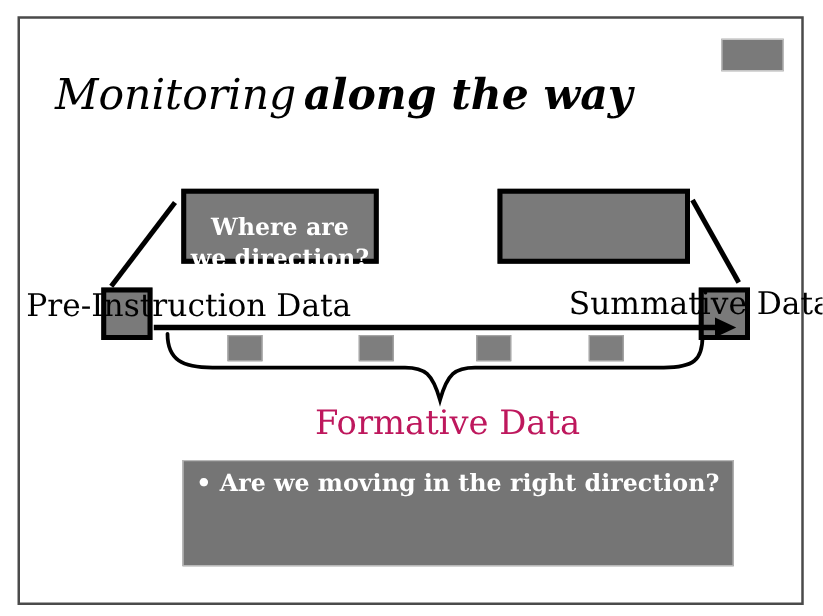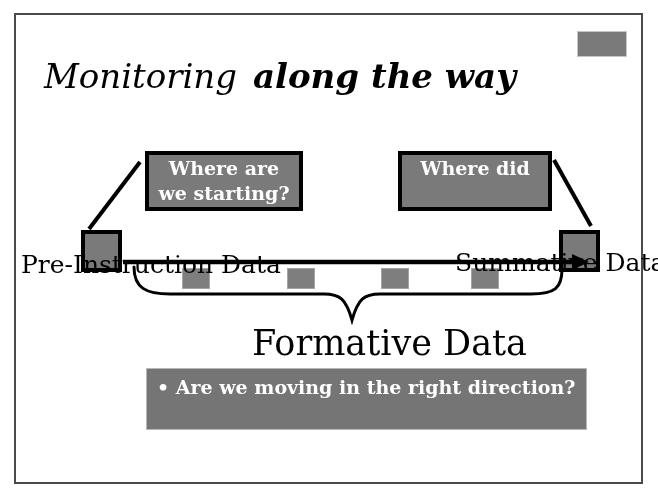--- a/index.html
+++ b/index.html
@@ -14,82 +14,81 @@
   }
   .corner-rect{
     position:absolute; left:577px; top:31px; width:48px; height:24px;
     background:var(--shape-gray,#7a7a7a); border:1px solid #c6c6c6; z-index:1;
   }
   .title{
     position:absolute; left:44px; top:56px; font-size:34px; color:#000;
     white-space:nowrap; z-index:1;
   }
   .title .t-regular{ font-weight:normal;font-style:italic; }
-  .title .t-em{ font-weight:bold; font-style:italic; margin-left:16px;text-align:right; }
+  .title .t-em{ font-weight:bold; font-style:italic; margin-left:6px;text-align:right; }
 
   .callout{
     position:absolute; box-sizing:border-box; width:158px; height:60px;
     background:var(--shape-gray,#7a7a7a); border:4px solid #000;
     color:var(--text-white,#fff); font-weight:bold; font-size:19px;
-    line-height:25px; text-align:center; padding-top:1px; z-index:1;
+    line-height:25px; text-align:center; padding-top:15px; z-index:1;
   }
   #callout-start{ left:145px; top:151px; }
   #callout-end{ left:398px; top:151px; width:154px; }
 
   .anchor{
     position:absolute; box-sizing:border-box; width:41px; height:42px;
     background:var(--shape-gray,#7a7a7a); border:4px solid #000; z-index:1;
   }
   #anchor-left{ left:81px; top:230px; }
   #anchor-right{ left:559px; top:230px; }
 
   svg.overlay{ position:absolute; left:0; top:0; z-index:2; pointer-events:none; }
 
   .tl-label{
-    position:absolute; font-size:25px; color:#000; white-space:nowrap; z-index:3;margin-top:20px;
+    position:absolute; font-size:25px; color:#000; white-space:nowrap; z-index:3;
   }
   #label-pre{ left:21px; top:230px; }
   #label-sum{ left:455px; top:228px; }
 
   .checkpoint{
     position:absolute; top:268px; width:28px; height:21px; box-sizing:border-box;
     background:var(--checkpoint-gray,#7e7e7e); border:1px solid #a5a5a5; z-index:1;
   }
 
   #label-formative{
     position:absolute; left:252px; top:323px; width:200px; text-align:center;
-    font-size:35px; color:#000000; white-space:nowrap; z-index:3;
+    font-size:27px; color:#be185d; white-space:nowrap; z-index:3;
   }
 
   #questions{
-    position:absolute; left:146px; top:368px; width:441px; height:62px;
+    position:absolute; left:146px; top:368px; width:441px; height:85px;
     box-sizing:border-box; background:var(--panel-gray,#757575);
     border:1px solid #b8b8b8; color:var(--text-white,#fff);
     font-weight:bold; font-size:19px; padding:5px 6px 0 10px; z-index:1;
   }
   .q-line{ line-height:26px; white-space:nowrap; }
 </style>
 </head>
 <body>
 
 <div class="frame"></div>
 
 <div class="corner-rect"></div>
 
 <div class="title">
   <span class="t-regular">Monitoring</span><span class="t-em">along the way</span>
 </div>
 
 <div class="callout" id="callout-start">
   <div>Where are</div>
-  <div>we starting?</div>
+  <div>we direction?</div>
 </div>
 
 <div class="callout" id="callout-end">
-  <div>Where did</div>
 </div>
 
 <div class="anchor" id="anchor-left"></div>
 <div class="anchor" id="anchor-right"></div>
 
 <div id="checkpoints">
     <div class="checkpoint" style="left: 182px;"></div>
     <div class="checkpoint" style="left: 287px;"></div>
     <div class="checkpoint" style="left: 381px;"></div>
     <div class="checkpoint" style="left: 471px;"></div>

